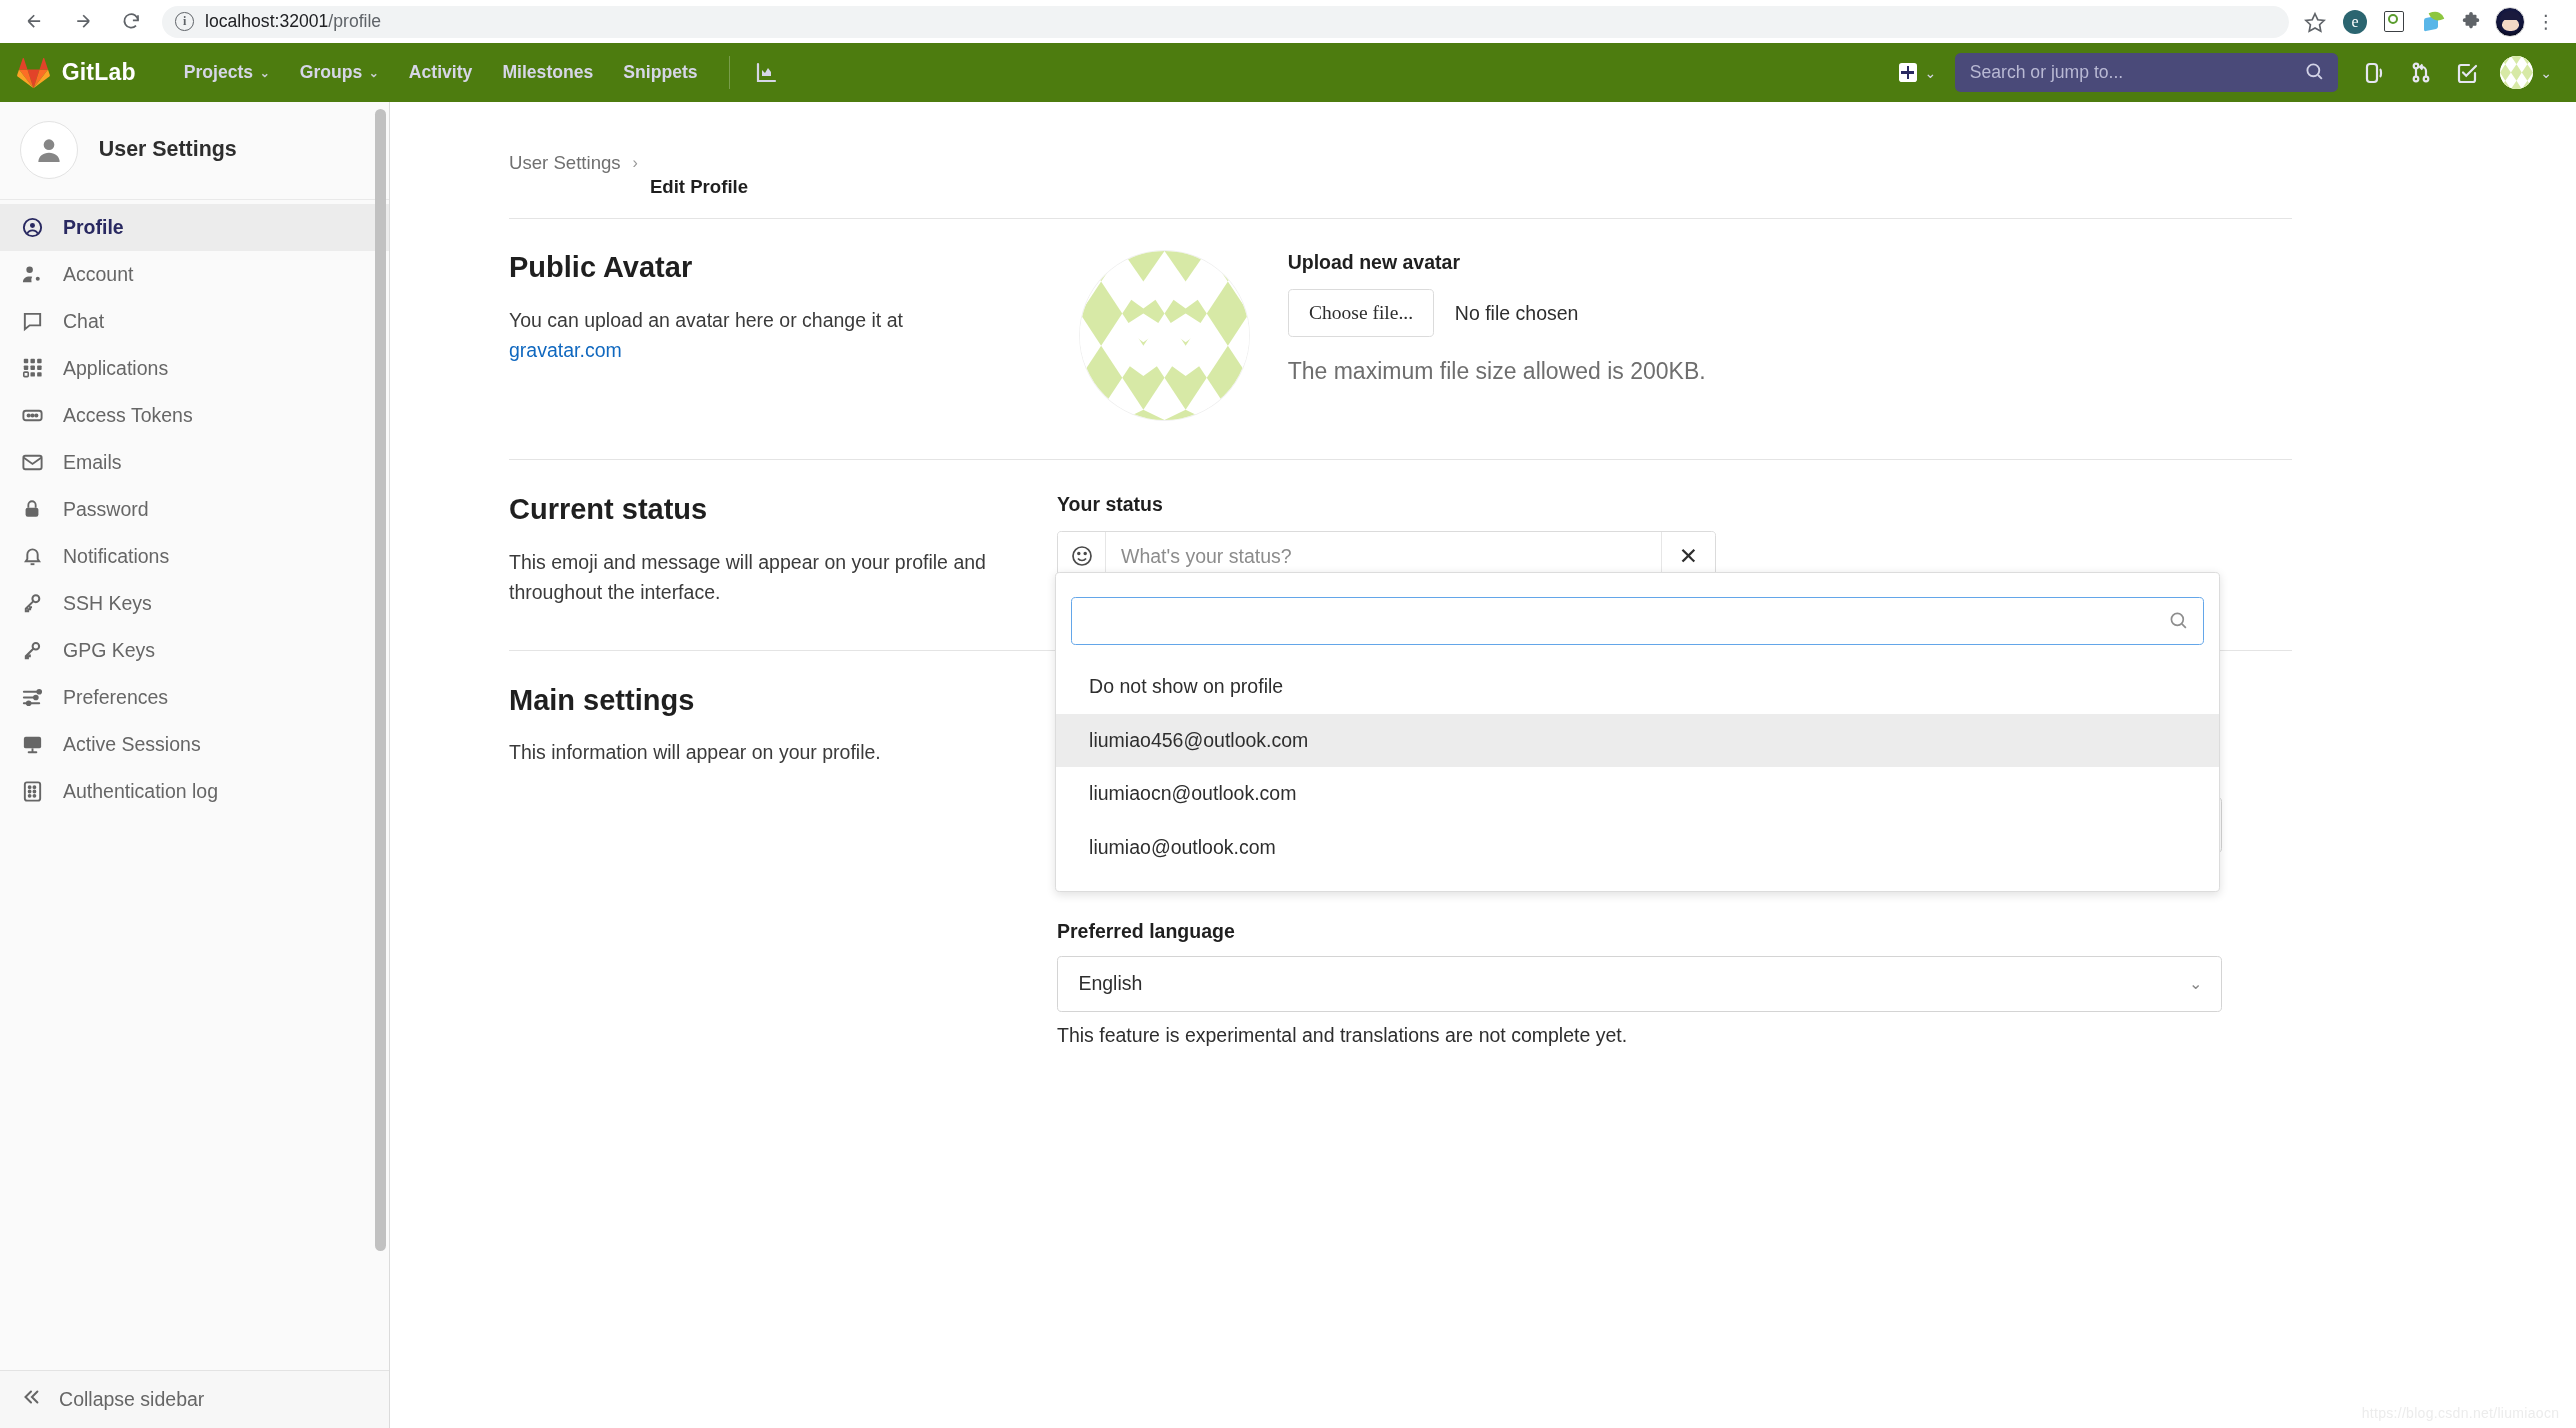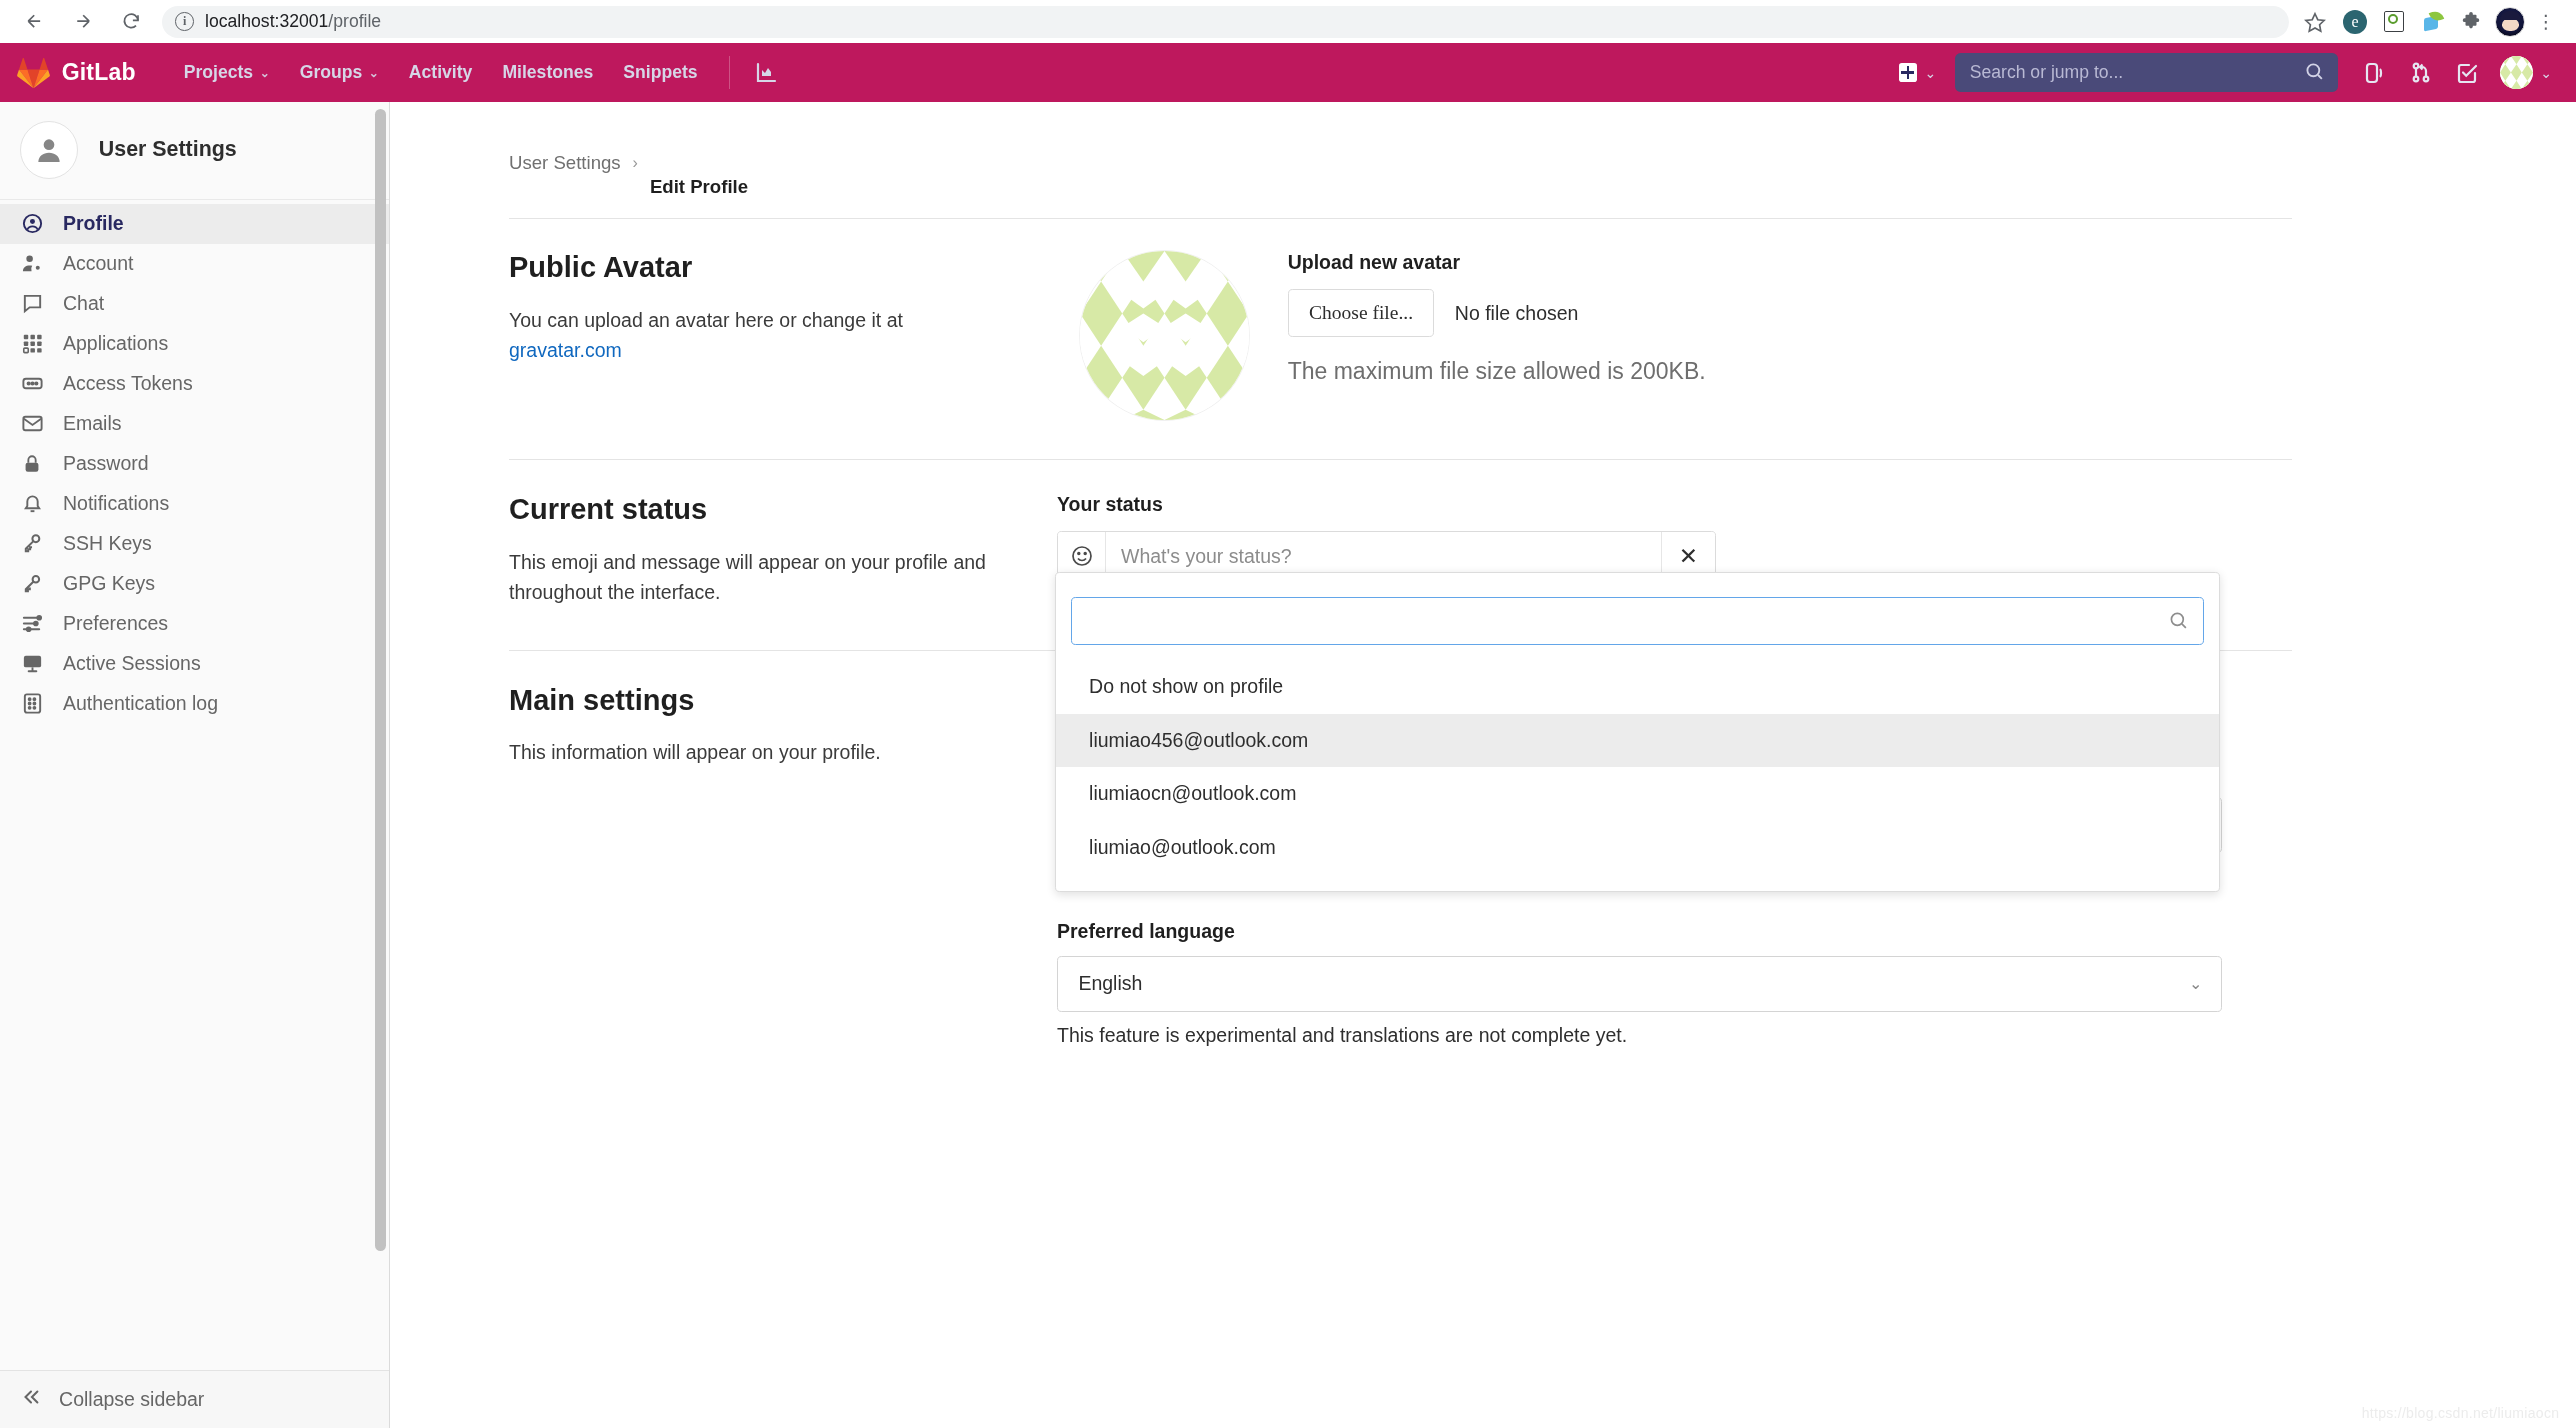--- a/index.html
+++ b/index.html
@@ -71,21 +71,21 @@
   }
   .profile-pic::after {
     content:''; position:absolute; left:4.6px; top:3.7px; width:20.4px; height:9.3px;
     background:#1a1a3d; border-radius: 10.2px 10.2px 0 0;
   }
   .browser-menu { color:#5f6368; font-size:18.6px; padding:0 5.6px; }
 
   
   .gl-navbar {
     height: 59px; width: 100%;
-    background: #be185d;
+    background: #4d7c0f;
     display: flex; align-items: center;
     padding: 0 24px 0 16.7px;
     position: relative;
   }
   .gl-logo-wrap { display:flex; align-items:center; gap: 12px; margin-right: 33px;}
   .gl-fox { width: 33px; height: 32px; }
   .gl-brand { color:#fff; font-size: 23px; font-weight: 700; letter-spacing: 0.2px;}
   .gl-nav-items { display:flex; align-items:center; gap: 0px; }
   .gl-nav-item {
     color: #d6d6e7; font-size: 17.6px; font-weight: 600;
@@ -144,24 +144,24 @@
   }
   .sb-avatar {
     width: 58px; height: 58px; border-radius: 50%;
     background: #fff; border: 0.9px solid #e3e3e3;
     display:flex;align-items:center;justify-content:center;
     color:#868686;
   }
   .sb-title { font-size: 21.4px; font-weight: 700; color:#2e2e2e;}
   .sb-list { flex:1; overflow: hidden; padding-top: 3.7px;}
   .sb-item {
-    display:flex; align-items:center; gap: 18.6px;
+    display:flex; align-items:flex-start; gap: 18.6px;
     padding: 12px 20.4px;
     color:#666; font-size: 19.5px;
-    height: 40px;
+    height: 47px;
   }
   .sb-item .sb-ico { width: 24px; display:flex;align-items:center;justify-content:center; flex:0 0 24px;}
   .sb-item.active { background: #ececec; color:#292961; font-weight: 700;}
   .sb-item.active .sb-ico { color:#292961; }
   .sb-footer {
     border-top: 0.9px solid #e3e3e3;
     background: #f7f7f7;
     display:flex; align-items:center; gap:16.7px;
     padding: 16.7px 20.4px;
     color:#666; font-size: 19.5px;

